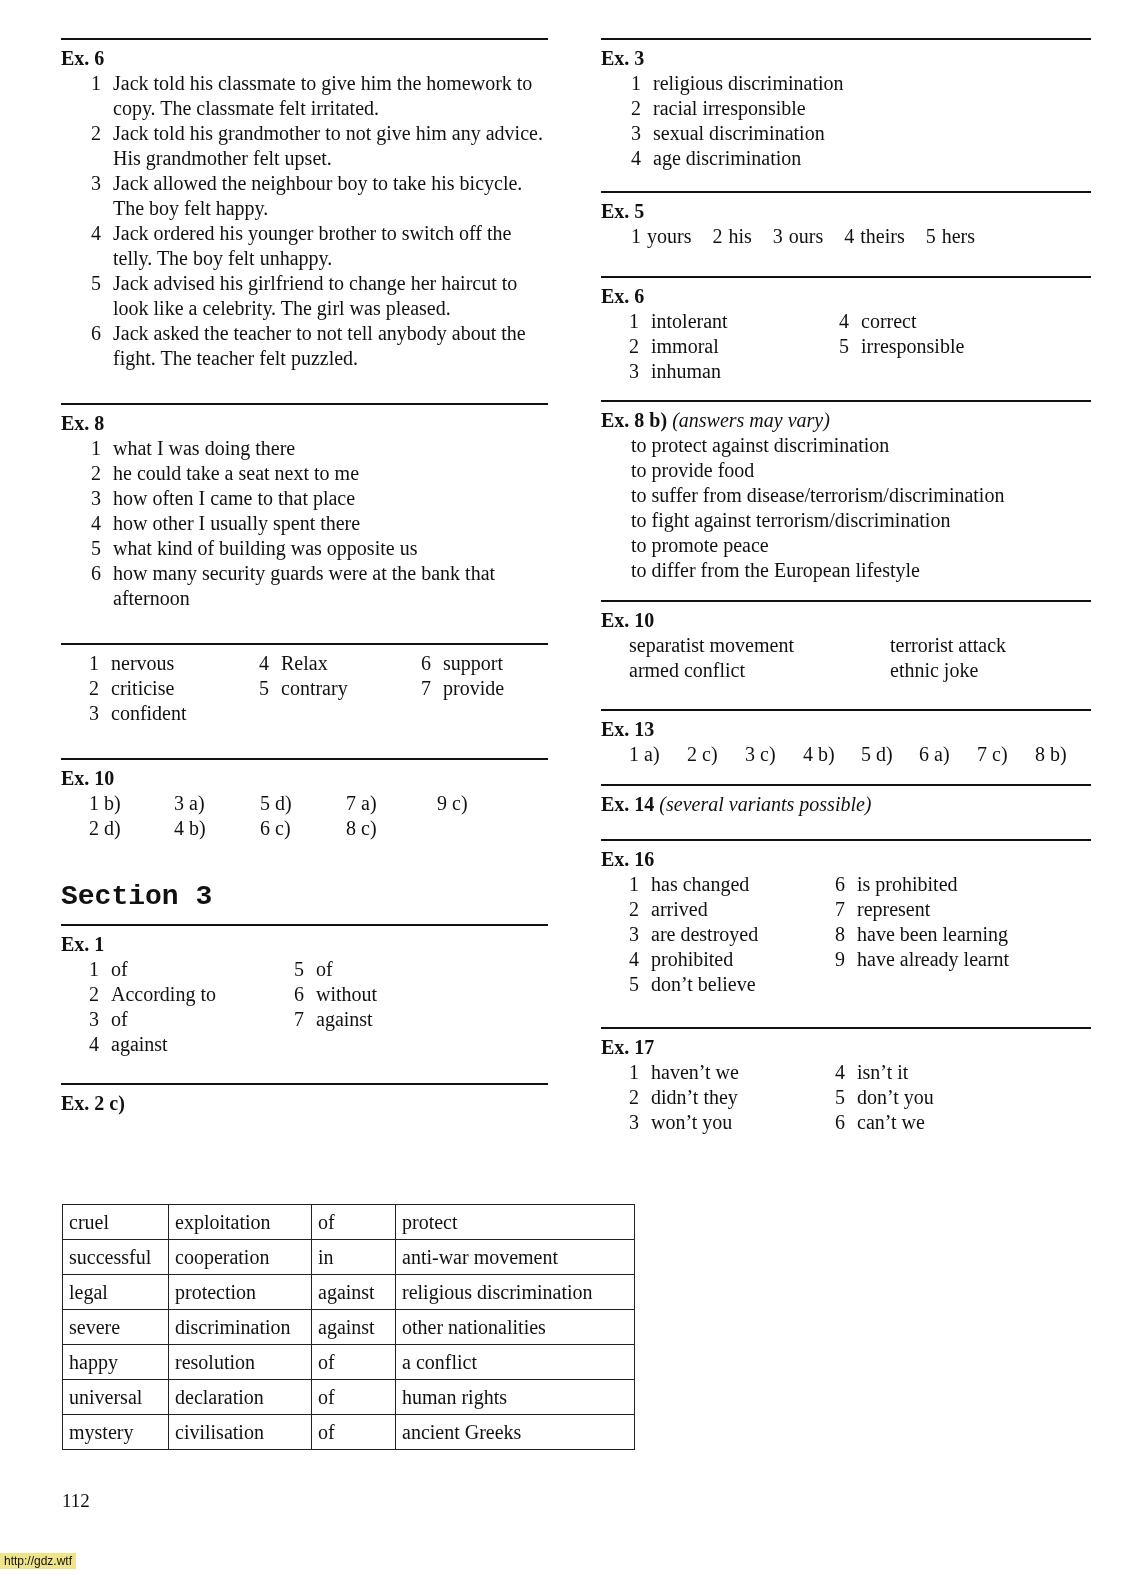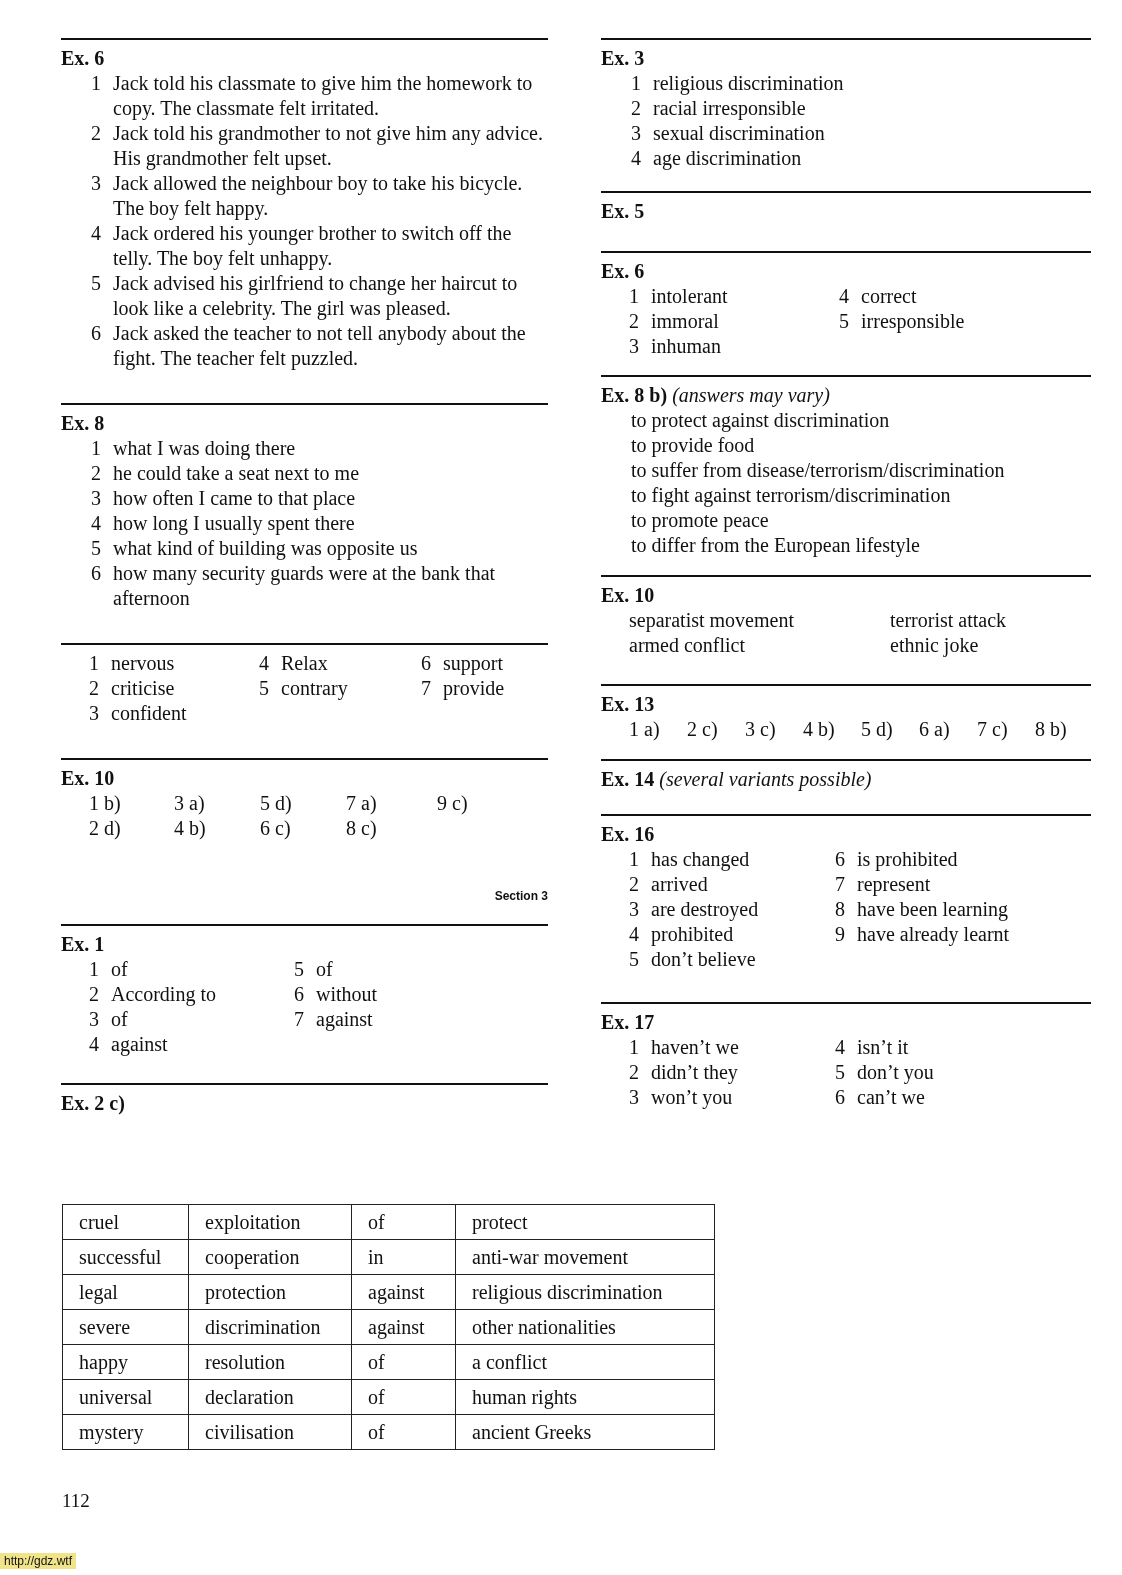--- a/index.html
+++ b/index.html
@@ -24,32 +24,32 @@
 
   .grid { display: grid; padding-left: 28px; }
   .grid .cell { line-height: 25px; white-space: nowrap; }
   .grid .cell .n { display: inline-block; width: 22px; }
 
   .row-inline { padding-left: 30px; line-height: 25px; white-space: nowrap; }
   .row-inline span { margin-right: 16px; }
   .row-inline span .n { margin-right: 6px; }
 
   .section-heading {
-    font-family: Liberation Sans, sans-serif;
-    font-weight: bold; font-size: 12px; text-align: right;
+    font-family: Liberation Mono, monospace;
+    font-weight: bold; font-size: 28px; text-align: left;
     line-height: 25px;
   }
 
   table.collocations {
     border-collapse: collapse;
     position: absolute; left: 62px; top: 1204px;
     font-size: 20px;
   }
   table.collocations td {
-    border: 1.5px solid #222; height: 34px; padding: 0 16px;
+    border: 1.5px solid #222; height: 34px; padding: 0 6px;
     white-space: nowrap; line-height: 25px; margin-left: 8px;
   }
   .page-number {
     position: absolute; left: 62px; top: 1490px;
     font-family: Liberation Serif, serif;
     font-size: 19px;
   }
   .source-link {
     position: absolute; left: 0; top: 1553px;
     background: #efe48a; padding: 1px 4px;
@@ -102,21 +102,21 @@
       <div class="item">
           <span class="num">2</span>
           <span class="txt">he could take a seat next to me</span>
         </div>
       <div class="item">
           <span class="num">3</span>
           <span class="txt">how often I came to that place</span>
         </div>
       <div class="item">
           <span class="num">4</span>
-          <span class="txt">how long I usually spent there</span>
+          <span class="txt">how other I usually spent there</span>
         </div>
       <div class="item">
           <span class="num">5</span>
           <span class="txt">what kind of building was opposite us</span>
         </div>
       <div class="item">
           <span class="num">6</span>
           <span class="txt">how many security guards were at the bank that afternoon</span>
         </div>
     </div>
@@ -235,20 +235,27 @@
         </div>
       <div class="item">
           <span class="num">4</span>
           <span class="txt">age discrimination</span>
         </div>
     </div>
   </div>
 
   <div class="ex" style="margin-top:20px">
     <div class="ex-title">Ex. 5</div>
+    <div class="row-inline">
+      <span><span class="n">1</span><span style="margin:0">yours</span></span>
+      <span><span class="n">2</span><span style="margin:0">his</span></span>
+      <span><span class="n">3</span><span style="margin:0">ours</span></span>
+      <span><span class="n">4</span><span style="margin:0">theirs</span></span>
+      <span><span class="n">5</span><span style="margin:0">hers</span></span>
+    </div>
   </div>
 
   <div class="ex" style="margin-top:27px">
     <div class="ex-title">Ex. 6</div>
     <div class="grid" style="grid-template-columns:210px 200px">
       <div class="cell"><span class="n">1</span><span>intolerant</span></div>
       <div class="cell"><span class="n">4</span><span>correct</span></div>
       <div class="cell"><span class="n">2</span><span>immoral</span></div>
       <div class="cell"><span class="n">5</span><span>irresponsible</span></div>
       <div class="cell"><span class="n">3</span><span>inhuman</span></div>

